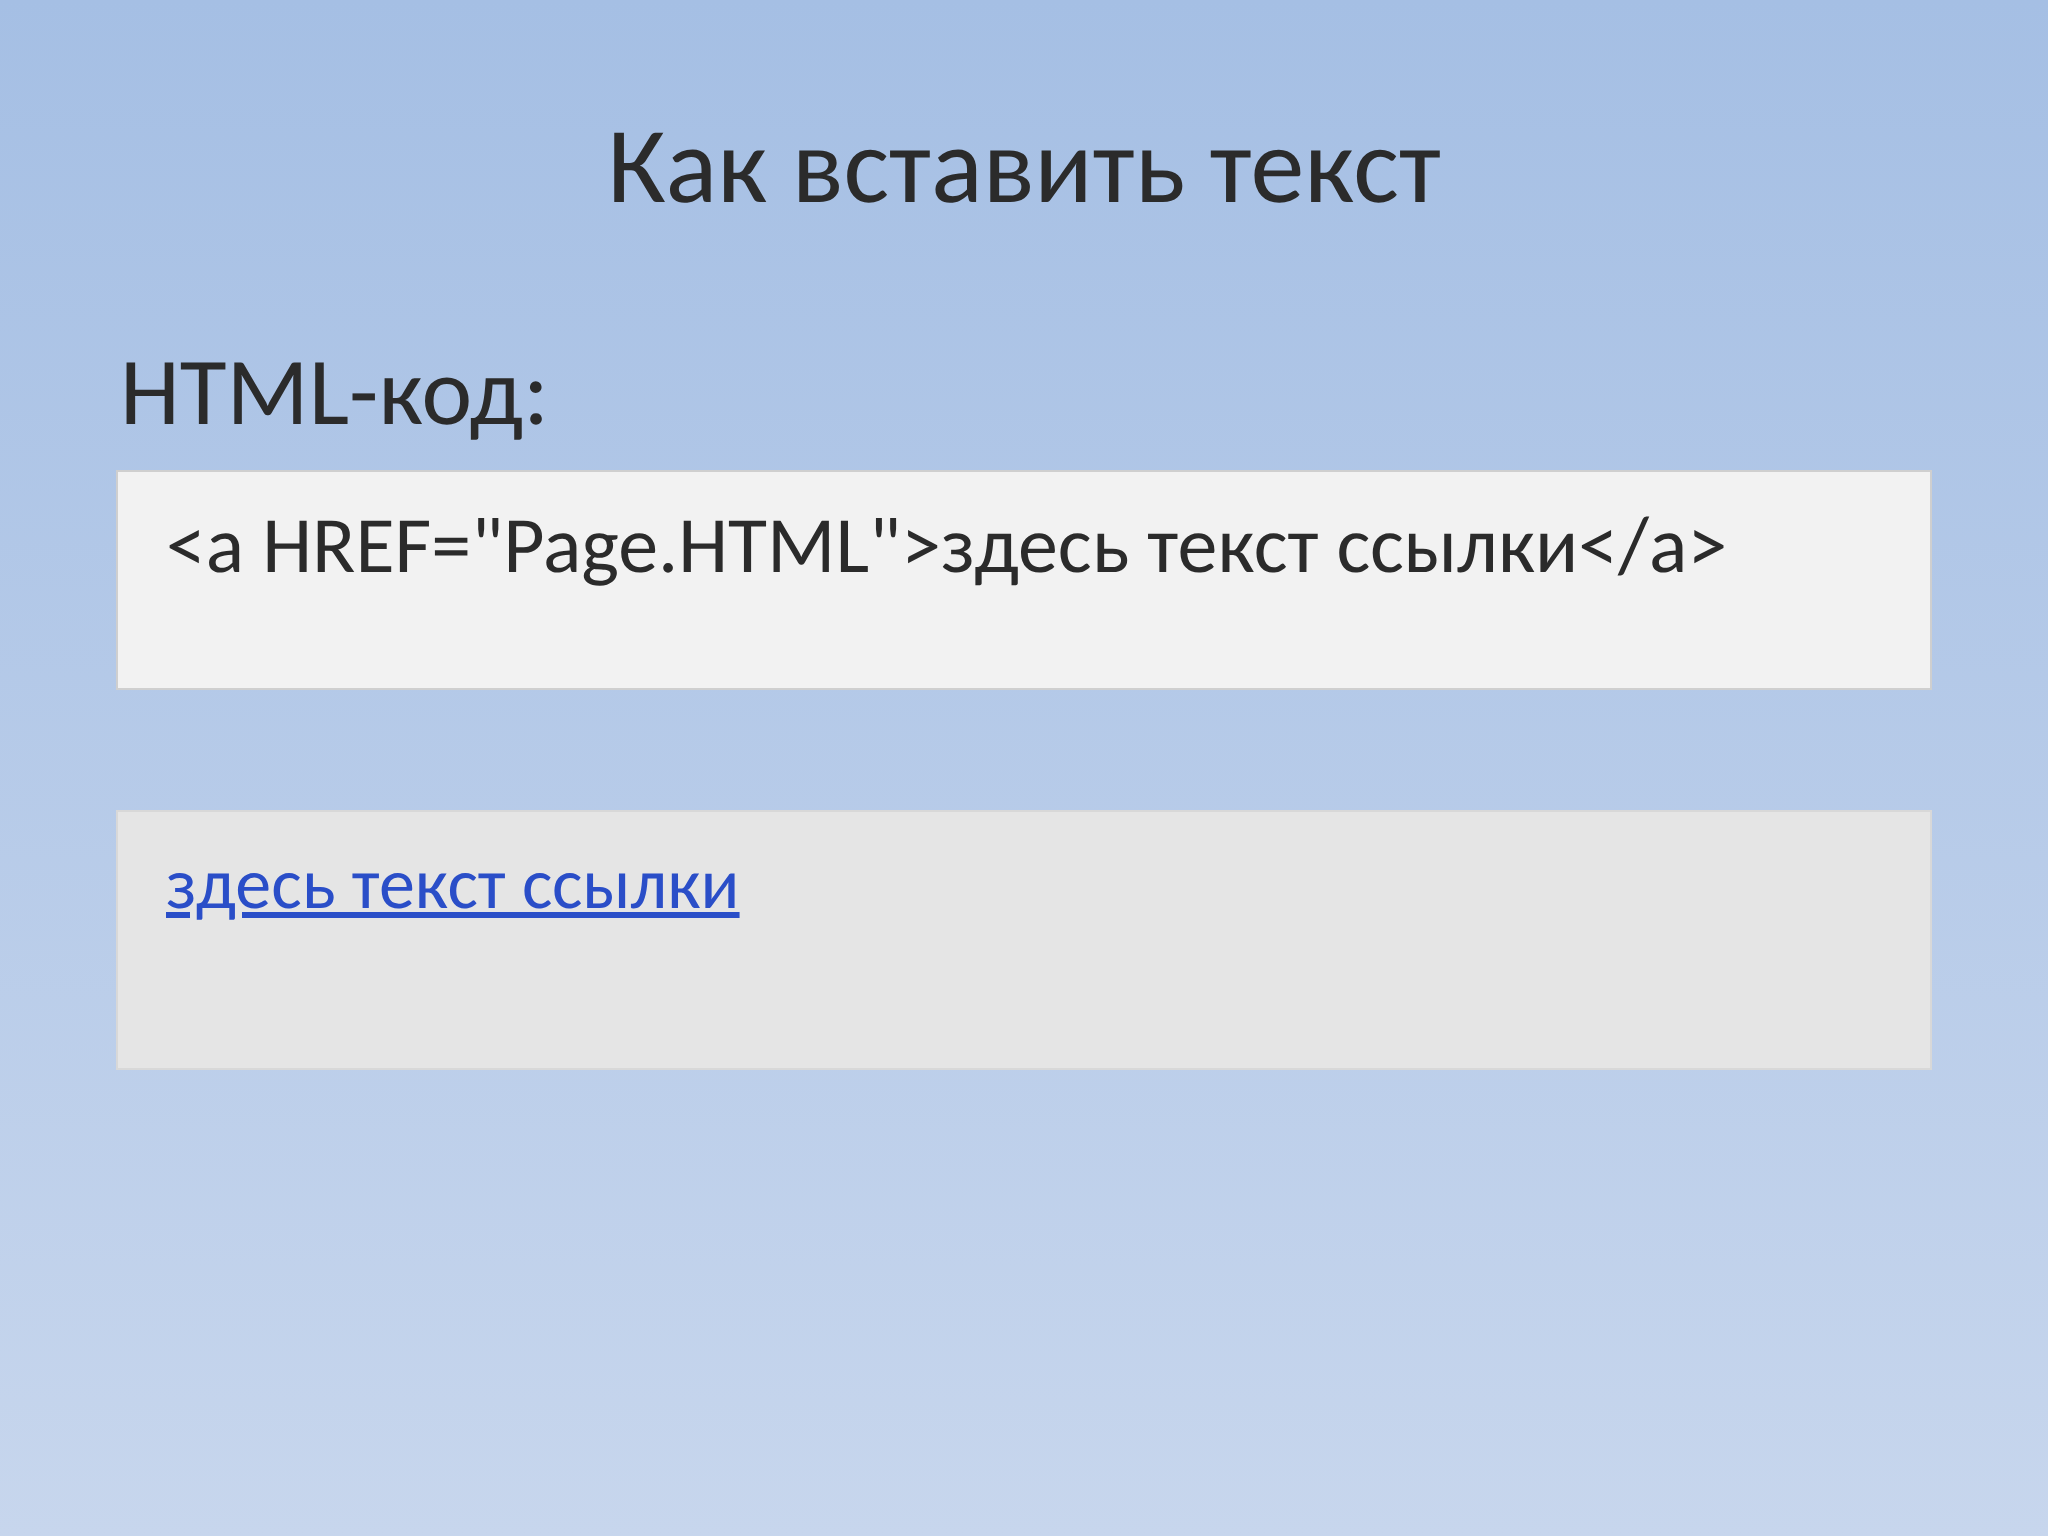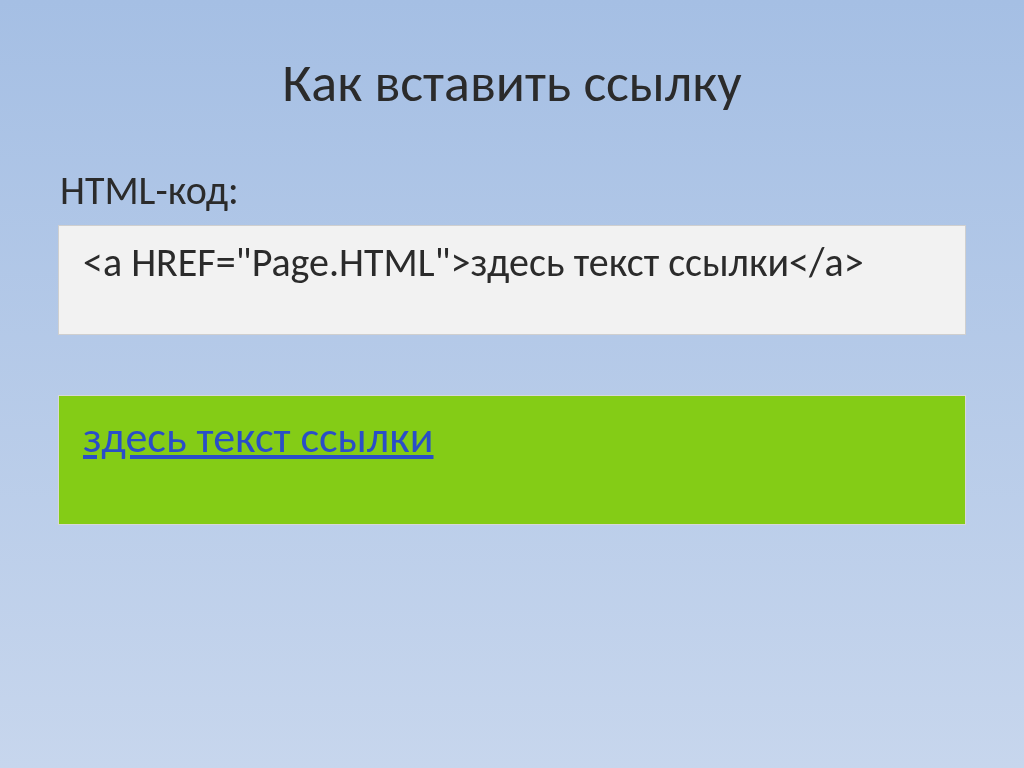--- a/index.html
+++ b/index.html
@@ -21,54 +21,54 @@
   }
   .title {
     font-size: 54px;
     font-weight: 400;
     color: #2b2b2b;
     text-align: center;
     margin-top: 10px;
     margin-bottom: 50px;
   }
   .label {
-    font-size: 40px;
+    font-size: 48px;
     color: #2b2b2b;
     margin-left: 10px;
     margin-bottom: 10px;
     font-weight: 400;
   }
   .code-box {
     background: #f2f2f2;
     border: 1px solid #cfcfcf;
     padding: 12px 24px;
     font-size: 40px;
     color: #2b2b2b;
     margin: 0 8px 60px 8px;
     line-height: 1.25;
     min-height: 110px;
   }
   .browser-box {
-    background: #84cc16;
+    background: #e5e5e5;
     border: 1px solid #d8d8d8;
     padding: 14px 12px 40px 24px;
     margin: 0 8px;
-    font-size: 44px;
+    font-size: 36px;
     min-height: 130px;
   }
   .browser-box a {
     color: #2a4ec8;
     text-decoration: underline;
   }
 </style>
 </head>
 <body>
 
 <div class="slide">
-  <h1 class="title">Как вставить ссылку</h1>
+  <h1 class="title">Как вставить текст</h1>
 
   <div class="label">HTML-код:</div>
   <div class="code-box">
     <span>&lt;a HREF="Page.HTML"&gt;здесь текст ссылки&lt;/a&gt;</span>
   </div>
 
   <div class="browser-box">
     <a href="#">здесь текст ссылки</a>
   </div>
 </div>

